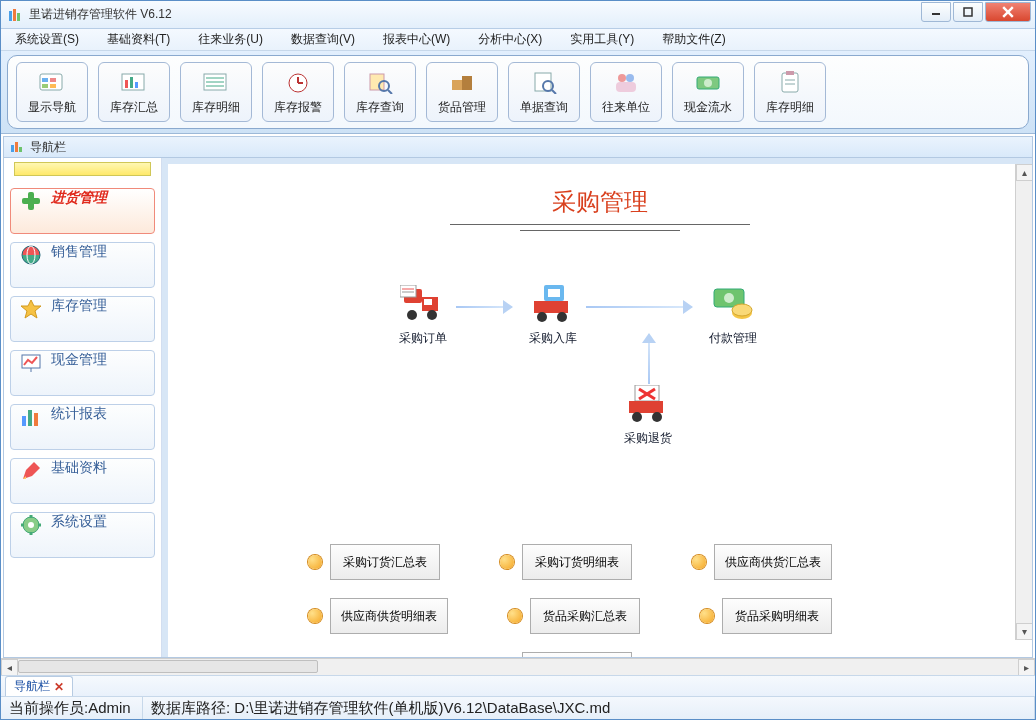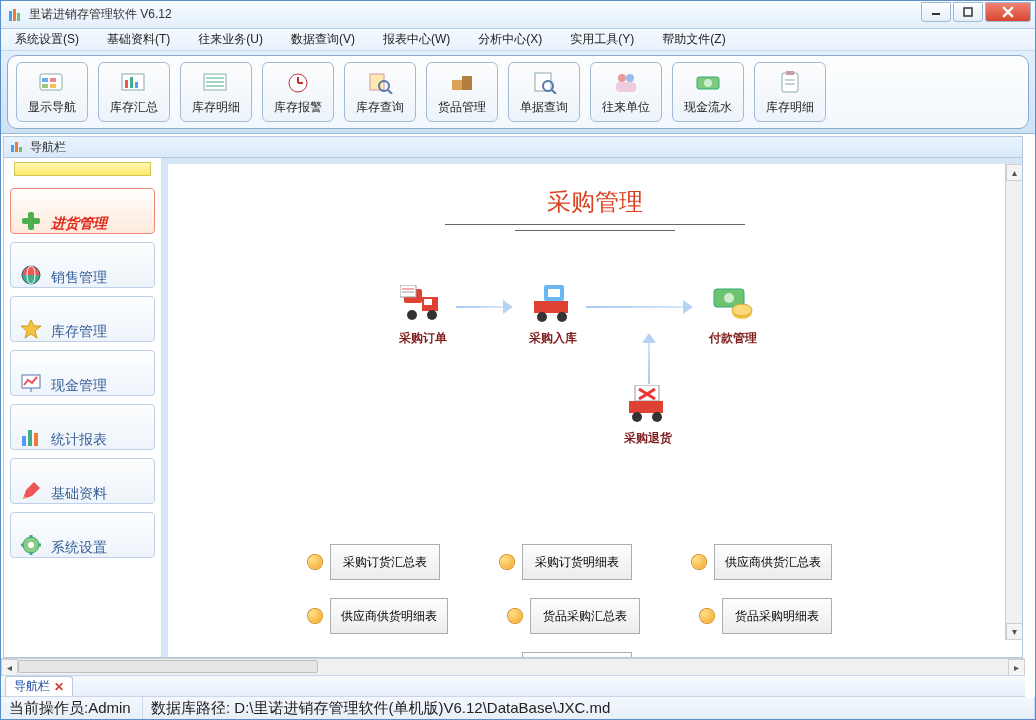--- a/index.html
+++ b/index.html
@@ -15,38 +15,38 @@
 .win-btn.close svg { width:12px; height:12px; }
 
 .menubar { height: 22px; background: linear-gradient(#f4f9ff,#e9f2fc); display:flex; align-items:center; padding: 0 6px; border-bottom:1px solid #c7d8ea; font-size:12px; color:#222;gap:12px; }
 .menu-item { padding: 2px 8px; cursor: default; }
 
 .toolbar-wrap { padding: 4px 6px; background: linear-gradient(#e2effd,#cde2f6); border-bottom:1px solid #9db9d8; }
 .toolbar { background: linear-gradient(#fdfefe,#f3f8fd); border:1px solid #8aa9ce; border-radius:10px; padding:6px 8px; display:flex; gap:10px; }
 .tb-btn { width:72px; height:60px; border:1px solid #a4b9d6; border-radius:6px; background: linear-gradient(#fdfdfd,#edf3fb); display:flex; flex-direction:column; align-items:center; justify-content:center; gap:4px; font-size:12px; color:#222; cursor:default;}
 .tb-btn .tb-ico { width:32px; height:26px; display:flex; align-items:center; justify-content:center; }
 
-.workspace { flex:1; display:flex; flex-direction:column; background:#fff; padding:2px 10px 0 0; min-height:0;}
+.workspace { flex:1; display:flex; flex-direction:column; background:#fff; padding:2px 0 0 0; min-height:0;}
 .nav-panel-head { height:22px; background:linear-gradient(#eaf3fd,#d9e9fa); border:1px solid #b3c9e2; margin:0 2px; display:flex; align-items:center; padding:0 6px; font-size:12px; color:#333; gap:6px; }
 .content-row { flex:1; display:flex; min-height:0; margin:0 2px; border:1px solid #b3c9e2; border-top:none; position:relative;}
 
 .sidebar { width:158px; background:#fff; border-right:1px solid #d2def0; display:flex; flex-direction:column; padding-top:4px;}
 .side-strip { height:14px; margin:0 10px 8px 10px; background:linear-gradient(#fff7b3,#ffe96a); border:1px solid #d0c757;}
-.side-item { height:46px; margin:4px 6px; border:1px solid #bdd0e8; border-radius:4px; background:linear-gradient(#fdfefe,#eef4fb); display:flex; align-items:flex-end; padding:0 8px; gap:8px; font-size:14px; color:#365f98; cursor:default;}
+.side-item { height:46px; margin:4px 6px; border:1px solid #bdd0e8; border-radius:4px; background:linear-gradient(#fdfefe,#eef4fb); display:flex; align-items:flex-start; padding:0 8px; gap:8px; font-size:14px; color:#365f98; cursor:default;}
 .side-item.active { border:1px solid #f08a7a; background:linear-gradient(#fff,#fde9db);}
 .side-item.active .side-label { color:#e02a1d; font-weight:bold; font-style:italic;}
 .side-ico { width:24px; height:24px; display:flex; align-items:center; justify-content:center; }
 
 .main-area { flex:1; border-left:6px solid #d7e6f6; border-top:6px solid #d7e6f6; position:relative; overflow:hidden;}
 .main-area .title-big { position:absolute; left:50%; transform:translateX(-50%); top:22px; font-size:24px; color:#d9401e; font-family:"SimSun"; }
 .main-area .hr1 { position:absolute; left:50%; transform:translateX(-50%); top:60px; width:300px; border-top:1px solid #666;}
 .main-area .hr2 { position:absolute; left:50%; transform:translateX(-50%); top:66px; width:160px; border-top:1px solid #666;}
 
 .flow { position:absolute; top:120px; left:220px; right:40px; }
-.node { position:absolute; width:70px; text-align:center; font-size:12px; color:#7f1d1d;font-weight:bold; }
+.node { position:absolute; width:70px; text-align:center; font-size:12px; color:#0f172a; }
 .node .nico { width:48px; height:40px; margin:0 auto 6px; display:flex; align-items:center; justify-content:center;}
 .n-order { left:0; top:0;}
 .n-in { left:130px; top:0;}
 .n-pay { left:310px; top:0;}
 .n-return { left:225px; top:100px;}
 
 .arrow-h { position:absolute; height:2px; background:linear-gradient(to right,#a9c8f4,#dbeafb);}
 .arrow-h:after{content:"";position:absolute;right:-8px;top:-6px;border:7px solid transparent;border-left:10px solid #b8d2f4;}
 .arrow-v { position:absolute; width:2px; background:linear-gradient(#dceafa,#a9c8f4);}
 .arrow-v:after{content:"";position:absolute;left:-6px;top:-8px;border:7px solid transparent;border-bottom:10px solid #b8d2f4;}

